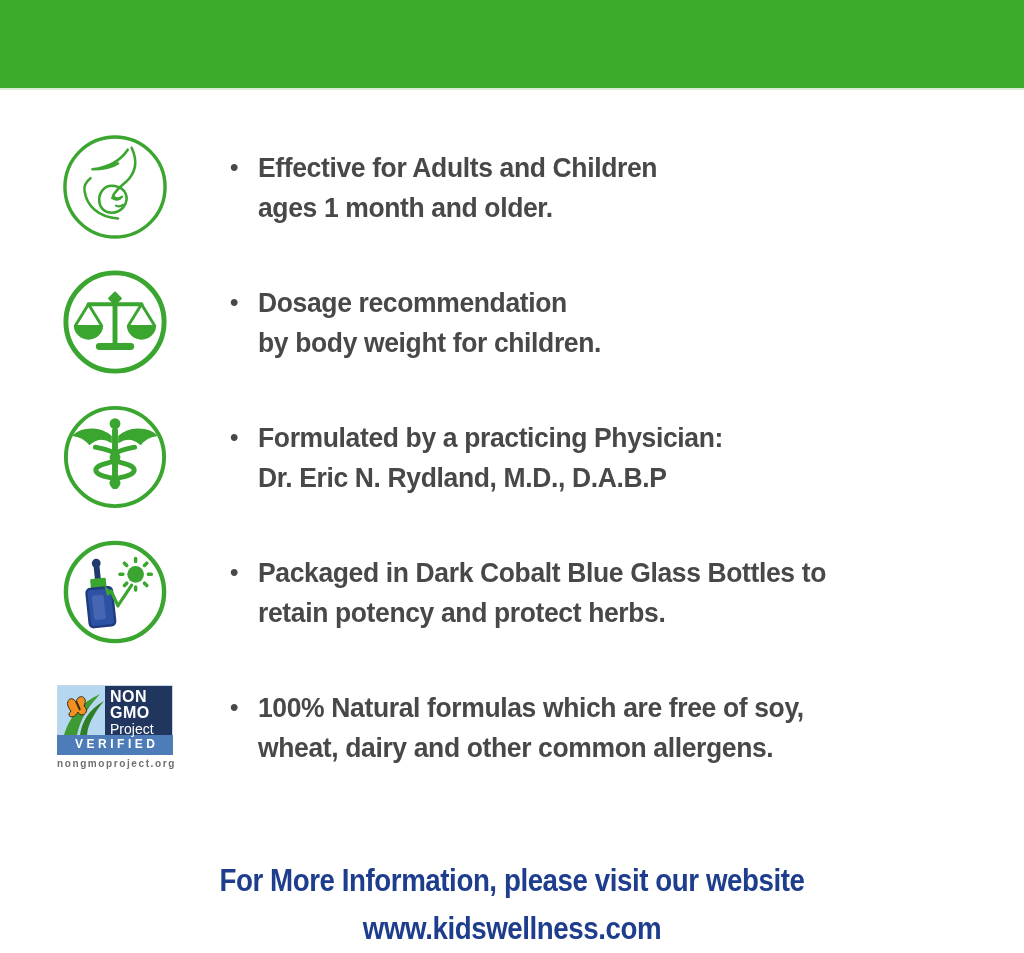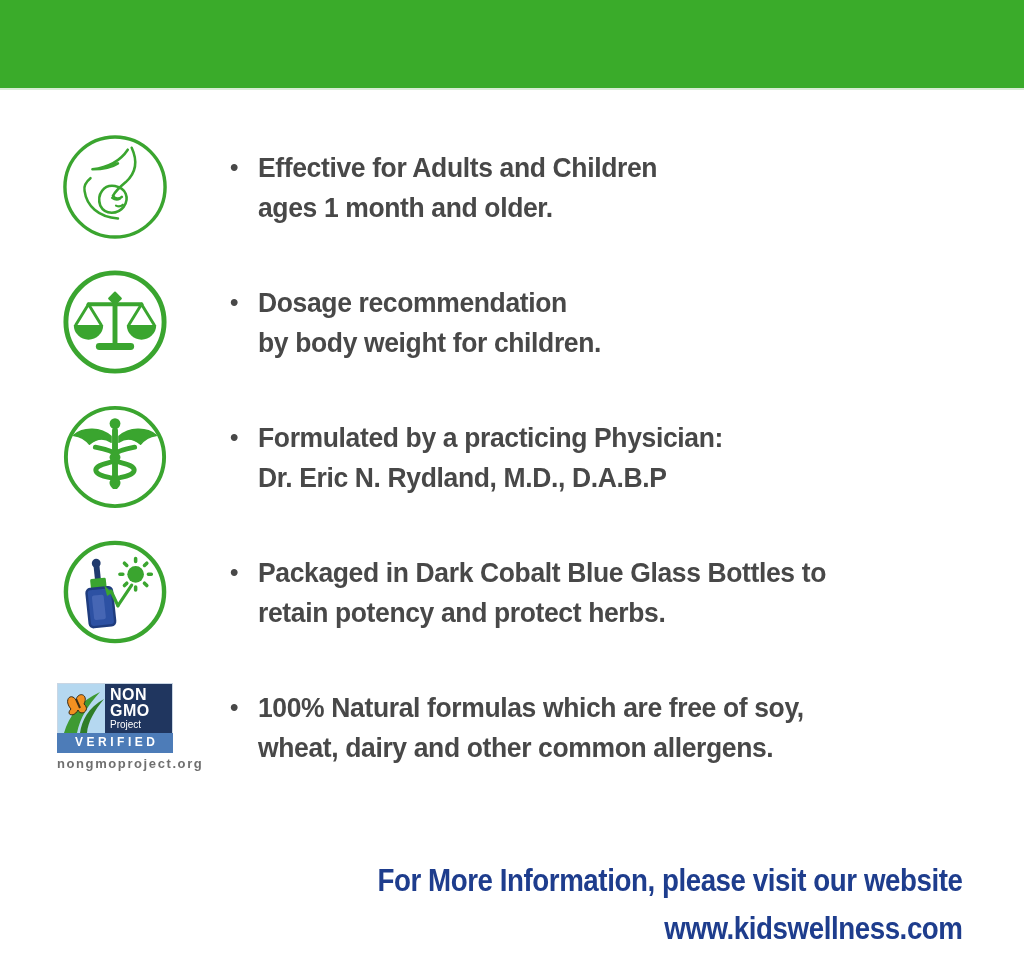--- a/index.html
+++ b/index.html
@@ -32,32 +32,32 @@
   }
   
   .gmo-logo{width:116px;}
   .gmo-top{display:flex;height:49px;border:1px solid #c9d6e4;border-bottom:none;}
   .gmo-sky{width:47px;background:#b5d8f0;position:relative;overflow:hidden;}
   .gmo-navy{
     flex:1;background:#20365f;color:#ffffff;padding:3px 0 0 5px;
     font-weight:700;line-height:1.02;
   }
   .gmo-navy .big{font-size:16px;letter-spacing:0.5px;display:block;}
-  .gmo-navy .small{font-size:10px;font-weight:400;display:block;margin-top:1px;}
+  .gmo-navy .small{font-size:14px;font-weight:400;display:block;margin-top:1px;}
   .gmo-verified{
     height:20px;background:#4d7cb8;color:#ffffff;font-weight:700;
     font-size:12px;letter-spacing:3.5px;text-align:center;line-height:18px;
     text-indent:3.5px;
   }
   .gmo-url{
-    margin-top:3px;color:#6f6f6f;font-size:13px;font-weight:700;
+    margin-top:3px;color:#6f6f6f;font-size:10px;font-weight:700;
     letter-spacing:1.6px;text-align:center;white-space:nowrap;
   }
   
-  .footer{margin-top:62px;text-align:right;color:#1e3d8d;}
+  .footer{margin-top:62px;text-align:center;color:#1e3d8d;}
   .footer .f-line{
     display:block;font-weight:700;font-size:31.5px;line-height:48px;
     letter-spacing:-0.5px;transform:scaleX(0.88);transform-origin:50% 0;
     white-space:nowrap;
   }
 </style>
 </head>
 <body>
 
 <div>

